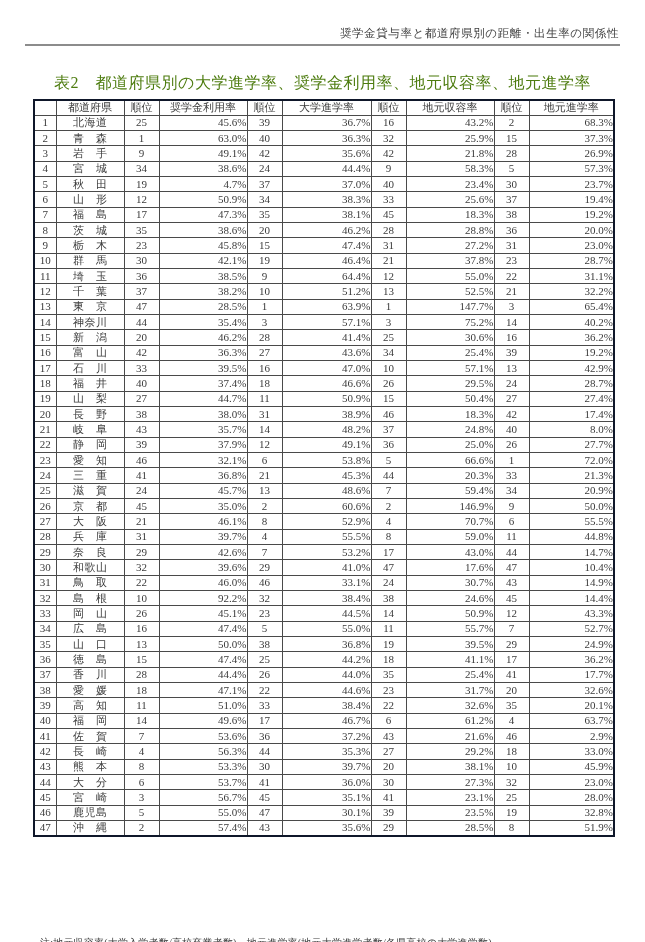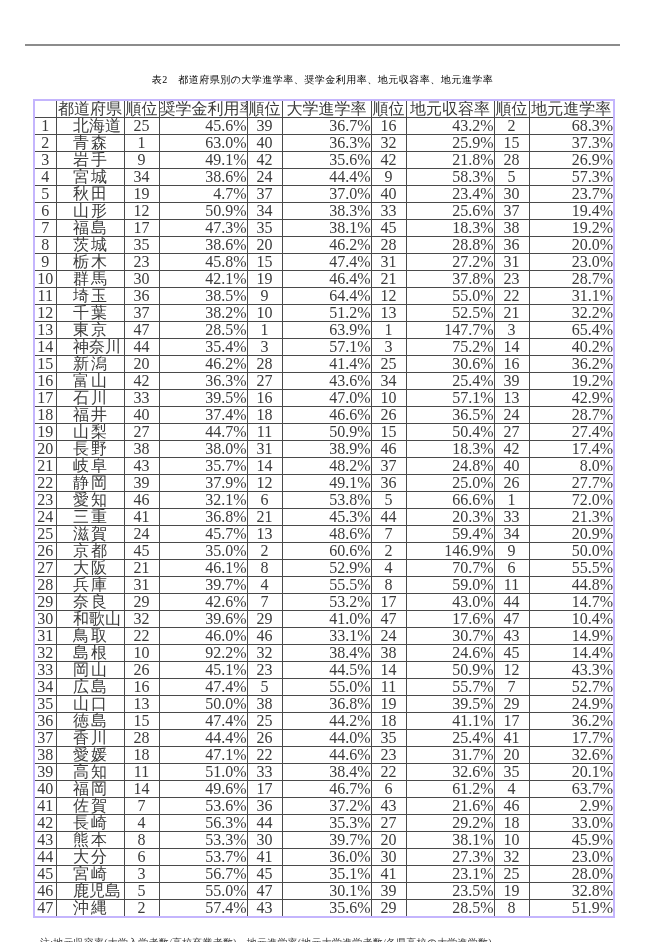--- a/index.html
+++ b/index.html
@@ -24,34 +24,34 @@
     position: absolute;
     top: 44px; left: 25px;
     width: 595px; height: 2px;
     background: #8c8c8c;
   }
   .table-title {
     position: absolute;
     top: 73px; left: 0;
     width: 100%;
     text-align: center;
-    font-size: 10px;
+    font-size: 16px;
     letter-spacing: 0.5px;
-    color: #000000;
+    color: #4d7c0f;
   }
   .tbl-wrap {
     position: absolute;
     top: 99px; left: 33px;
   }
   table.data {
     border-collapse: collapse;
     table-layout: fixed;
     width: 580px;
-    font-size: 16px;
-    border: 2px solid #c4b5fd;
+    font-size: 11px;
+    border: 2px solid #0f172a;
   }
   table.data th, table.data td {
     border: 1px solid #4a4a4a;
     height: 15.33px;
     padding: 0;
     font-weight: normal;
     line-height: 1;
     white-space: nowrap;
     overflow: hidden;
     color: #3b3b3b;
@@ -72,20 +72,21 @@
     font-size: 10px;
     letter-spacing: 0.2px;
     color: #3d3d3d;
   }
 </style>
 </head>
 <body>
 
 <div class="page">
 
+  <div class="running-header">奨学金貸与率と都道府県別の距離・出生率の関係性</div>
 
   <div class="header-rule"></div>
 
   <div class="table-title">表2　都道府県別の大学進学率、奨学金利用率、地元収容率、地元進学率</div>
 
   <div class="tbl-wrap">
     <table class="data">
       <colgroup>
         <col style="width:22px">
           <col style="width:68px">
@@ -410,21 +411,21 @@
               <span class="pref">
                 <span>福</span>
                 <span>井</span>
               </span>
             </td>
             <td class="rank">40</td>
             <td class="pct">37.4%</td>
             <td class="rank">18</td>
             <td class="pct">46.6%</td>
             <td class="rank">26</td>
-            <td class="pct">36.5%</td>
+            <td class="pct">29.5%</td>
             <td class="rank">24</td>
             <td class="pct">28.7%</td>
           </tr>
           <tr>
             <td class="idx">19</td>
             <td>
               <span class="pref">
                 <span>山</span>
                 <span>梨</span>
               </span>

